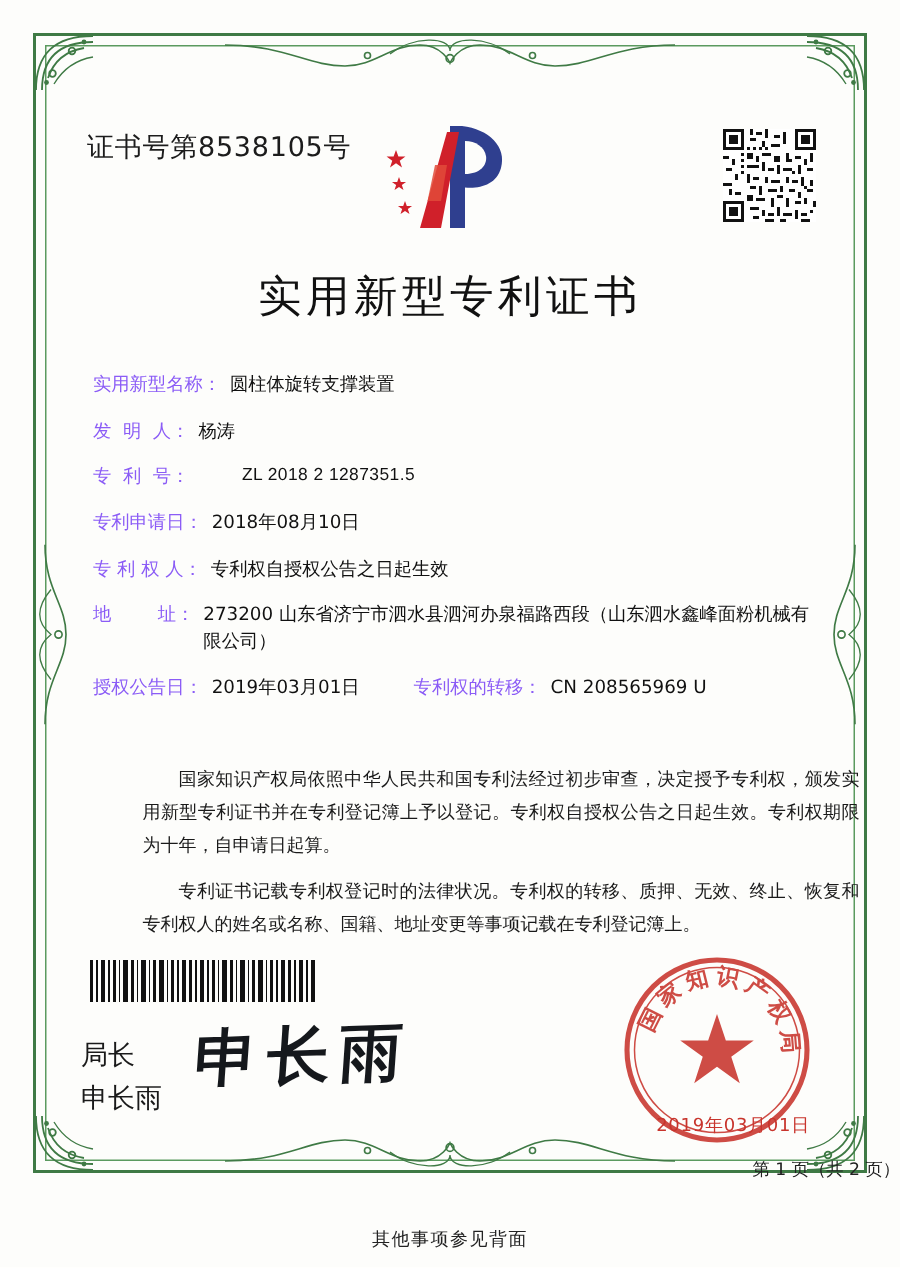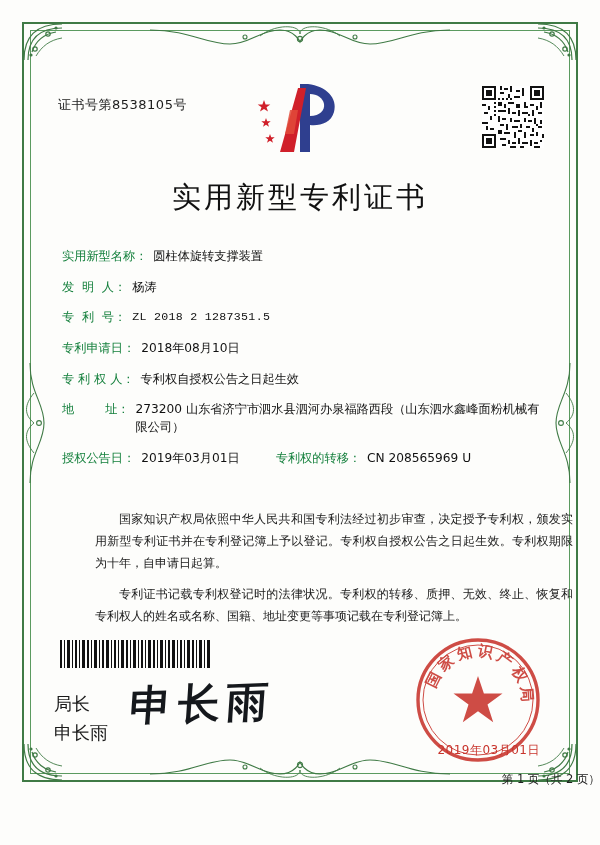--- a/index.html
+++ b/index.html
@@ -65,22 +65,22 @@
   .side-orn {
     position: absolute;
     width: 26px; height: 120px;
   }
   .so-l { left: 22px; top: 50%; transform: translateY(-50%); }
   .so-r { right: 22px; top: 50%; transform: translateY(-50%) scaleX(-1); }
 
   
   .cert-no {
     position: absolute;
-    left: 58px; top: 96px;
-    font-size: 13px;
+    left: 58px; top: 86px;
+    font-size: 18px;
     letter-spacing: 0.5px;
     color: #1c1c1c;
   }
 
   .logo {
     position: absolute;
     left: 50%; top: 80px;
     transform: translateX(-50%);
     width: 92px; height: 78px;
   }
@@ -114,37 +114,38 @@
     color: #1a1a1a;
   }
   .row {
     display: flex;
     align-items: flex-start;
     margin-bottom: 13px;
   }
   .row .lbl {
     flex: 0 0 auto;
     white-space: pre;
-    color: #15803d;
+    color: #8b5cf6;
   }
   .row .val {
     flex: 1 1 auto;
     padding-left: 6px;
     color: #111;
   }
   .row.two .half {
     display: flex;
     align-items: center;
   }
   .row.two .half.right { margin-left: 36px; }
 
   .mono {
-    font-family: Liberation Mono, monospace;
+    font-family: Liberation Sans, sans-serif;
     letter-spacing: 0.3px;
     font-size: 11.6px;
+    margin-left: 29px;
   }
 
   
   .paras {
     position: absolute;
     left: 62px;
     top: 508px;
     width: 478px;
     font-size: 12px;
     line-height: 1.85;
@@ -574,14 +575,15 @@
         </defs>
         <text font-family="'DejaVu Serif','Liberation Serif',serif" font-size="15" font-weight="bold" fill="#c8342c" letter-spacing="4">
           <textPath href="#sealArc" startOffset="8%">国家知识产权局</textPath>
         </text>
       </g>
     </svg>
   </div>
   <div class="seal-date">2019年03月01日</div>
 
   <div class="page-num">第 1 页（共 2 页）</div>
+  <div class="back-note">其他事项参见背面</div>
 
 </div>
 
 </body></html>

